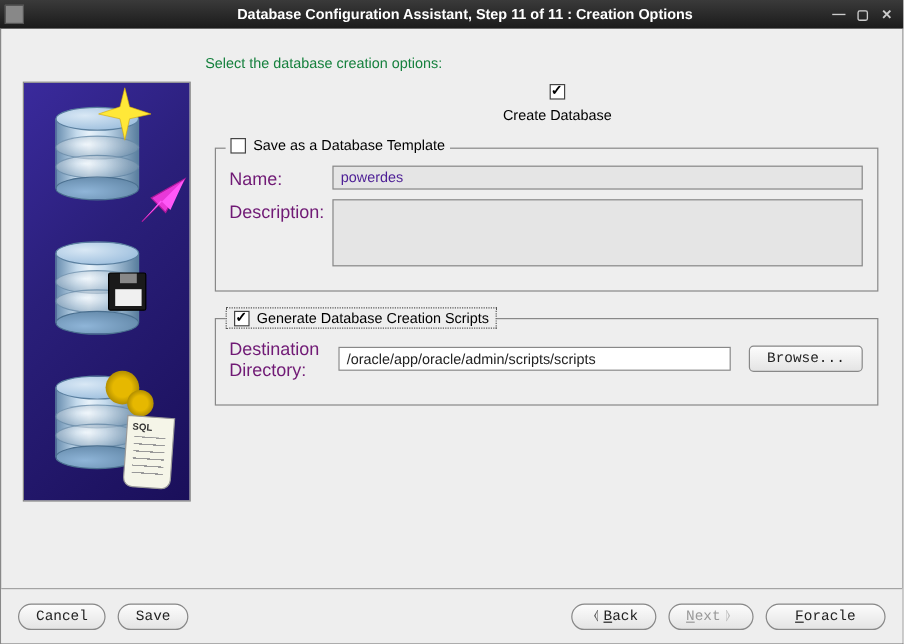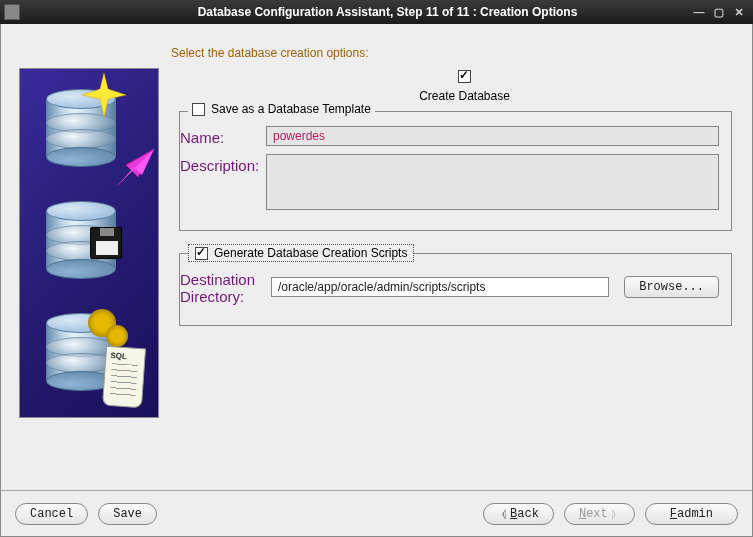--- a/index.html
+++ b/index.html
@@ -181,21 +181,21 @@
   }
 
   .content {
     flex: 1;
     display: flex;
     flex-direction: column;
     padding-top: 4px;
   }
   .instruction {
     font-size: 12px;
-    color: #a16207;
+    color: #15803d;
     margin: 2px 0 10px 0;
   }
   .chk-row {
     display: flex;
     align-items: center;
     gap: 6px;
     margin-left: 18px;
     margin-bottom: 6px;
     flex-direction: column;
   }
@@ -211,22 +211,22 @@
     position: absolute;
     left: 0; top: -3px;
     font-size: 12px;
     font-weight: bold;
     color: #000;
   }
   .chk-label { font-size: 12px; color: #000; }
   .fieldset {
     border: 1px solid #888;
     position: relative;
-    margin: 2px 8px 8px 8px;
-    padding: 14px 12px 12px 0;
+    margin: 14px 8px 8px 8px;
+    padding: 14px 12px 12px 11px;
     background: #eeeeee;
   }
   .fieldset-legend {
     position: absolute;
     top: -10px;
     left: 8px;
     background: #eeeeee;
     padding: 0 4px;
     display: flex;
     align-items: center;
@@ -252,21 +252,21 @@
     flex: 1;
     height: 20px;
     border: 1px solid #888;
     background: #fff;
     color: #222;
     font-size: 12px;
     padding: 2px 6px;
   }
   .text-input.disabled {
     background: #e5e5e5;
-    color: #be185d;
+    color: #4c1d95;
   }
   .textarea {
     flex: 1;
     height: 56px;
     border: 1px solid #888;
     background: #e5e5e5;
     color: #888;
     font-size: 12px;
     padding: 2px 6px;
     resize: none;
@@ -397,16 +397,16 @@
     <div class="spacer"></div>
     <div class="btn nav-btn">
       <span class="arrow-ico">⦉</span>
       <span><span class="underline">B</span><span>ack</span></span>
     </div>
     <div class="btn nav-btn disabled">
       <span><span class="underline">N</span><span>ext</span></span>
       <span class="arrow-ico">⦊</span>
     </div>
     <div class="btn" style="padding:0 24px;">
-      <span><span class="underline">F</span><span>admin</span></span>
+      <span><span class="underline">F</span><span>oracle</span></span>
     </div>
   </div>
 </div>
 
 </body></html>

